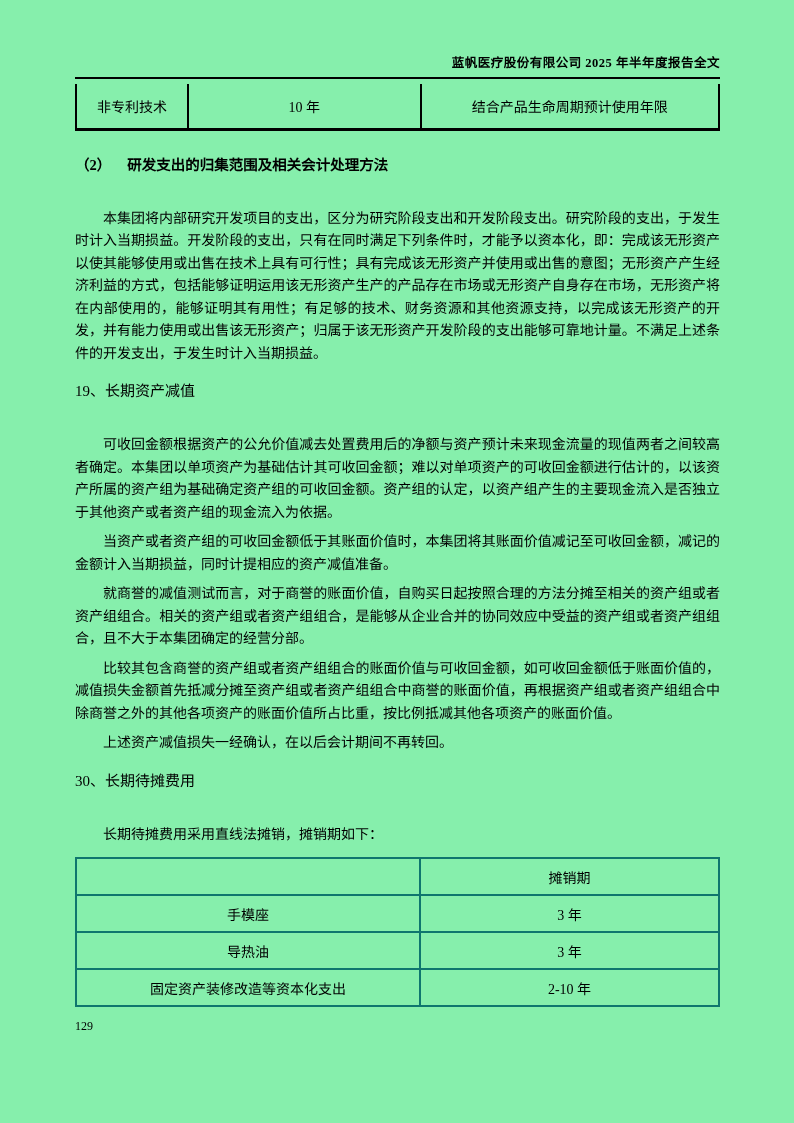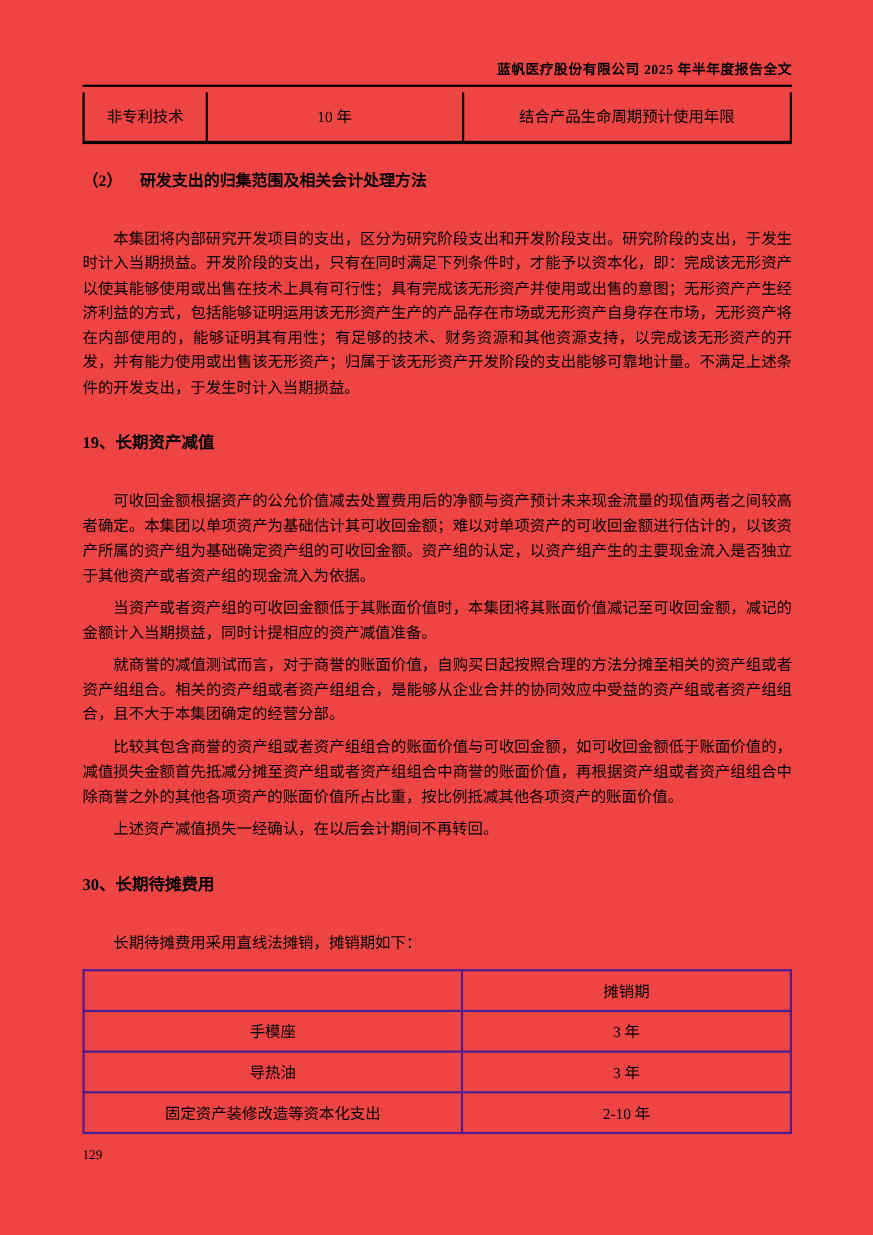--- a/index.html
+++ b/index.html
@@ -1,21 +1,21 @@
 <!DOCTYPE html>
 <html lang="zh-CN"><head>
 <meta charset="utf-8">
 <style>
   * { margin:0; padding:0; box-sizing:border-box; }
   html,body { background:#e8e8e8; }
   .page {
     position:relative;
     width:794px; height:1123px;
     margin:0 auto;
-    background:#ef4444;
+    background:#86efac;
     color:#000000;
     font-family:"Liberation Serif","DejaVu Serif",serif;
     padding:55px 74px 0 75px;
     overflow:hidden;
   }
   
   .doc-header {
     text-align:right;
     font-size:12.5px;
     line-height:16px;
@@ -44,37 +44,37 @@
   .cont-table .c3 { width:46.4%; }
   
   .h-sub {
     margin-top:25px;
     font-size:14.5px;
     font-weight:bold;
     line-height:19px;
   }
   .h-sub .h-title { margin-left:1.1em; }
   .h-num {
-    margin-top:29px;
+    margin-top:17px;
     font-size:15px;
-    font-weight:bold;
+    font-weight:normal;
     line-height:19px;
   }
   p.body {
     margin-top:33px;
     font-size:14px;
     line-height:22.5px;
     text-align:justify;
     text-indent:2em;
   }
   p.body + p.body { margin-top:7px; }
   
   .amort-table { margin-top:11px; }
   .amort-table td, .amort-table th {
-    border:2px solid #4c1d95;
+    border:2px solid #0f766e;
     height:37px;
     text-align:center;
     vertical-align:middle;
     font-size:14px;
     font-weight:normal;
   }
   .amort-table .col-item { width:53.5%; }
   .amort-table .col-period { width:46.5%; }
   
   .page-number {

